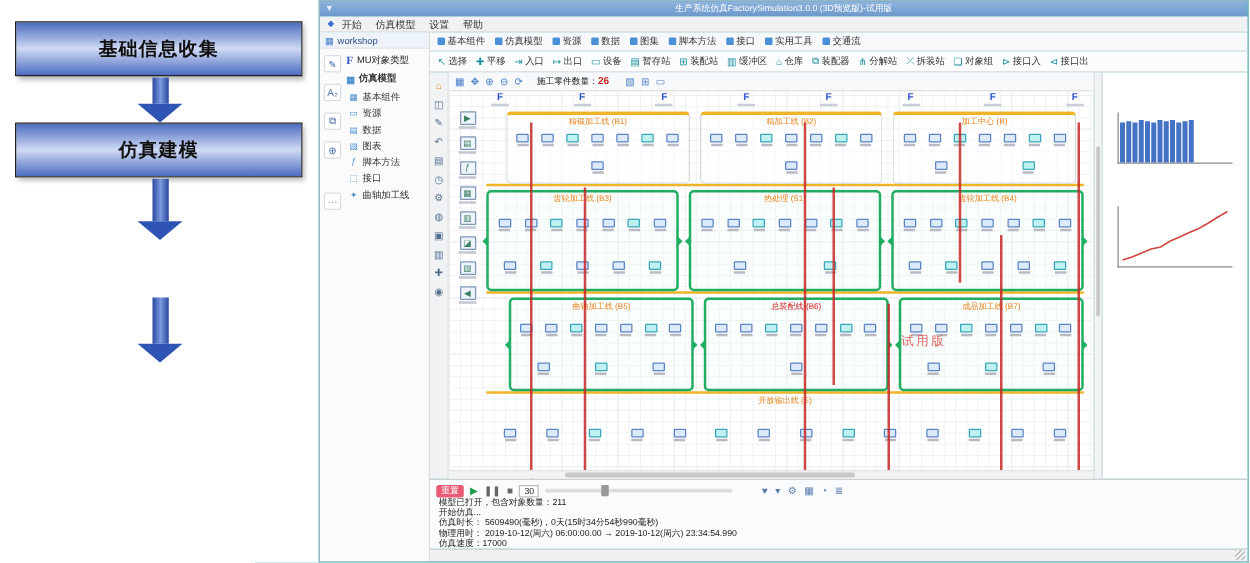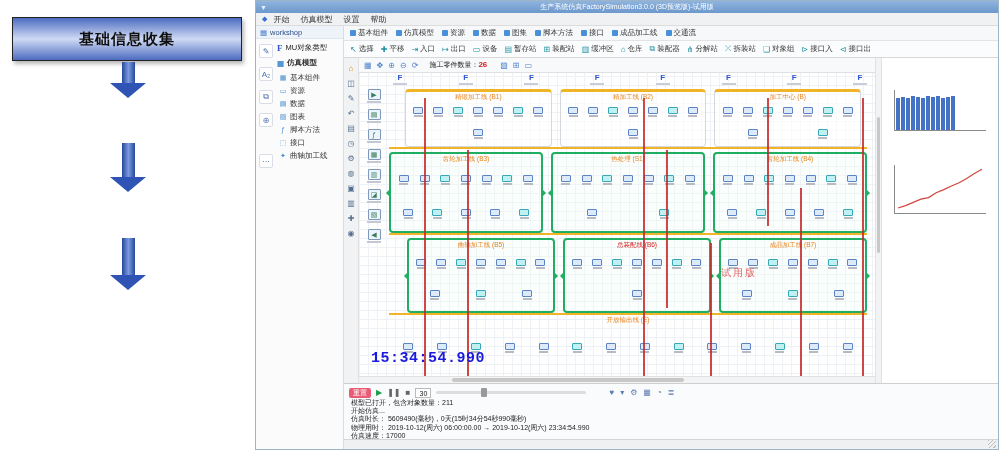--- a/index.html
+++ b/index.html
@@ -145,20 +145,23 @@
 <div class="stage">
 
   <div class="flowchart">
     <div class="fc-box" style="top:17px">
         <span>基础信息收集</span>
       </div>
     <div class="fc-arrow" style="top:62px">
         <div class="shaft" style="height:21px"></div>
         <div class="head"></div>
       </div>
+    <div class="fc-box" style="top:98px">
+        <span>仿真建模</span>
+      </div>
     <div class="fc-arrow" style="top:143px">
         <div class="shaft" style="height:34px"></div>
         <div class="head"></div>
       </div>
     <div class="fc-arrow" style="top:238px">
         <div class="shaft" style="height:37px"></div>
         <div class="head"></div>
       </div>
   </div>
 
@@ -263,21 +266,21 @@
             <span class="rtab">
             <i class="ric"></i>
             <span>脚本方法</span>
           </span>
             <span class="rtab">
             <i class="ric"></i>
             <span>接口</span>
           </span>
             <span class="rtab">
             <i class="ric"></i>
-            <span>成品加工线</span>
+            <span>实用工具</span>
           </span>
             <span class="rtab">
             <i class="ric"></i>
             <span>交通流</span>
           </span>
           </div>
         <div class="ribbon2">
             <span class="tool">
             <i>↖</i>
             <span>选择</span>
@@ -908,21 +911,20 @@
 
             <div class="redline" style="left:12.5%; top:40px;  height:285px"></div>
             <div class="redline" style="left:21%;   top:92px;  height:230px"></div>
             <div class="redline" style="left:55%;   top:40px;  height:280px"></div>
             <div class="redline" style="left:59.5%; top:92px;  height:158px"></div>
             <div class="redline" style="left:68%;   top:185px; height:135px"></div>
             <div class="redline" style="left:79%;   top:40px;  height:128px"></div>
             <div class="redline" style="left:85.5%; top:130px; height:190px"></div>
             <div class="redline" style="left:97.5%; top:40px;  height:278px"></div>
 
-            <div class="sim-clock">15:34:54.990</div>
             <div class="watermark">试用版</div>
             <div class="hscroll">
                 <div class="thumb"></div>
               </div>
           </div>
 
           <div class="vscroll">
               <div class="thumb"></div>
             </div>
 

